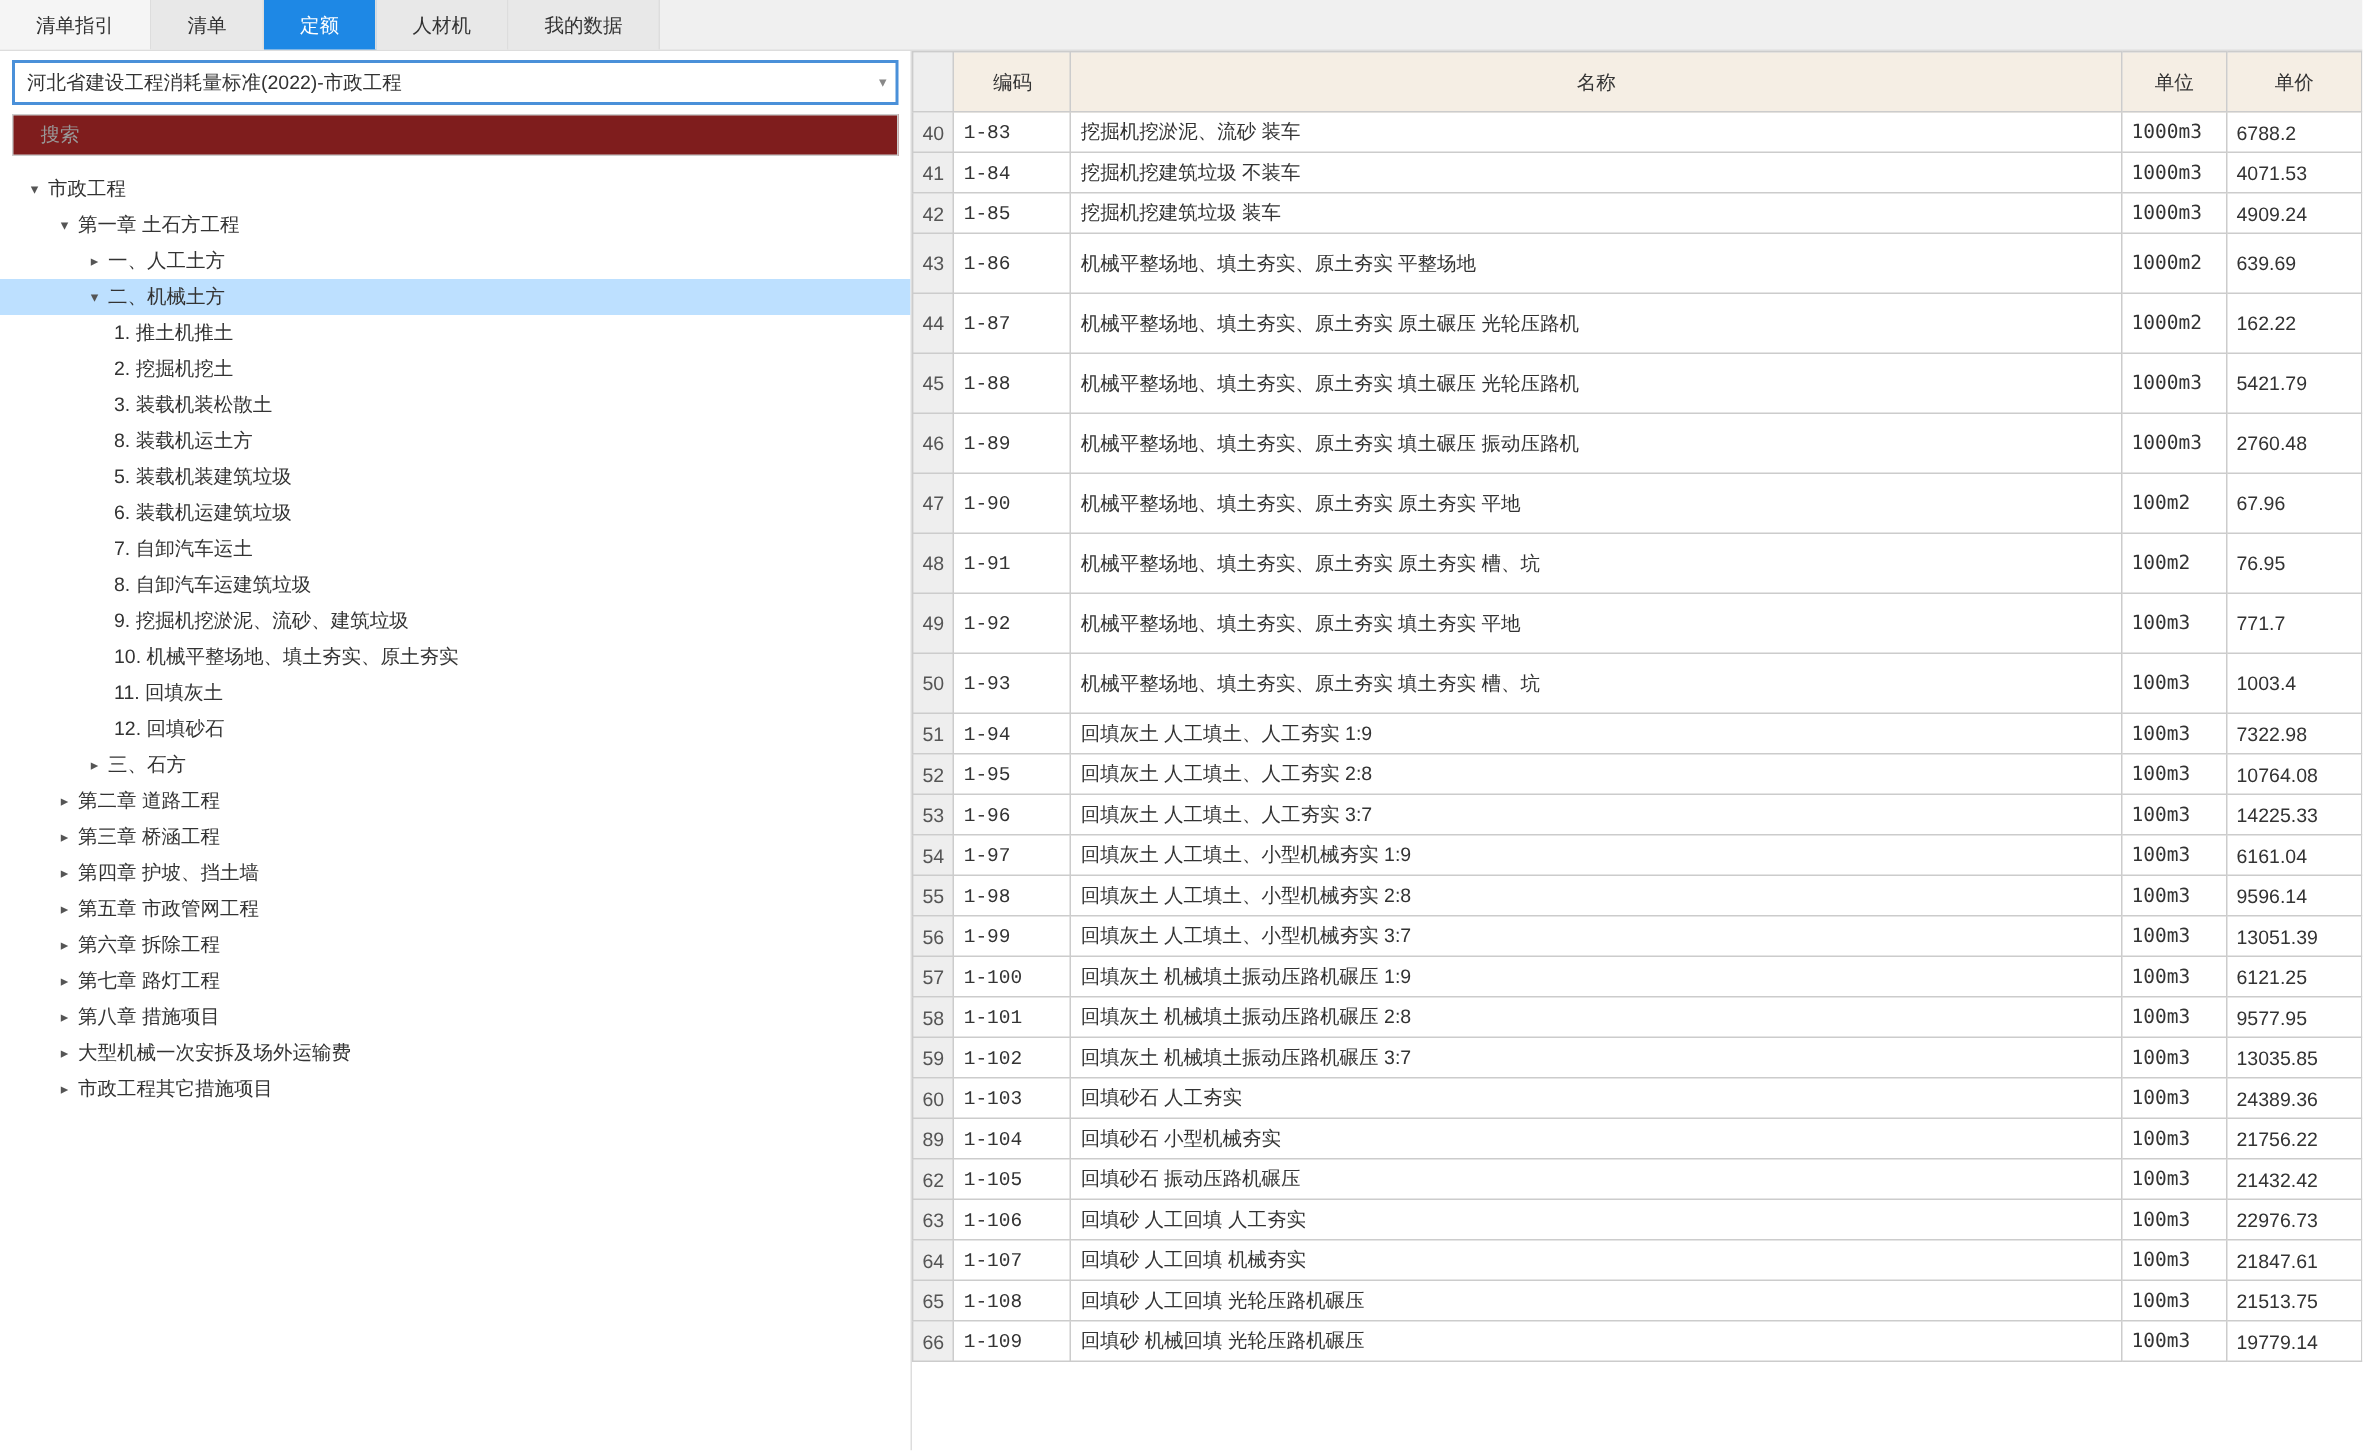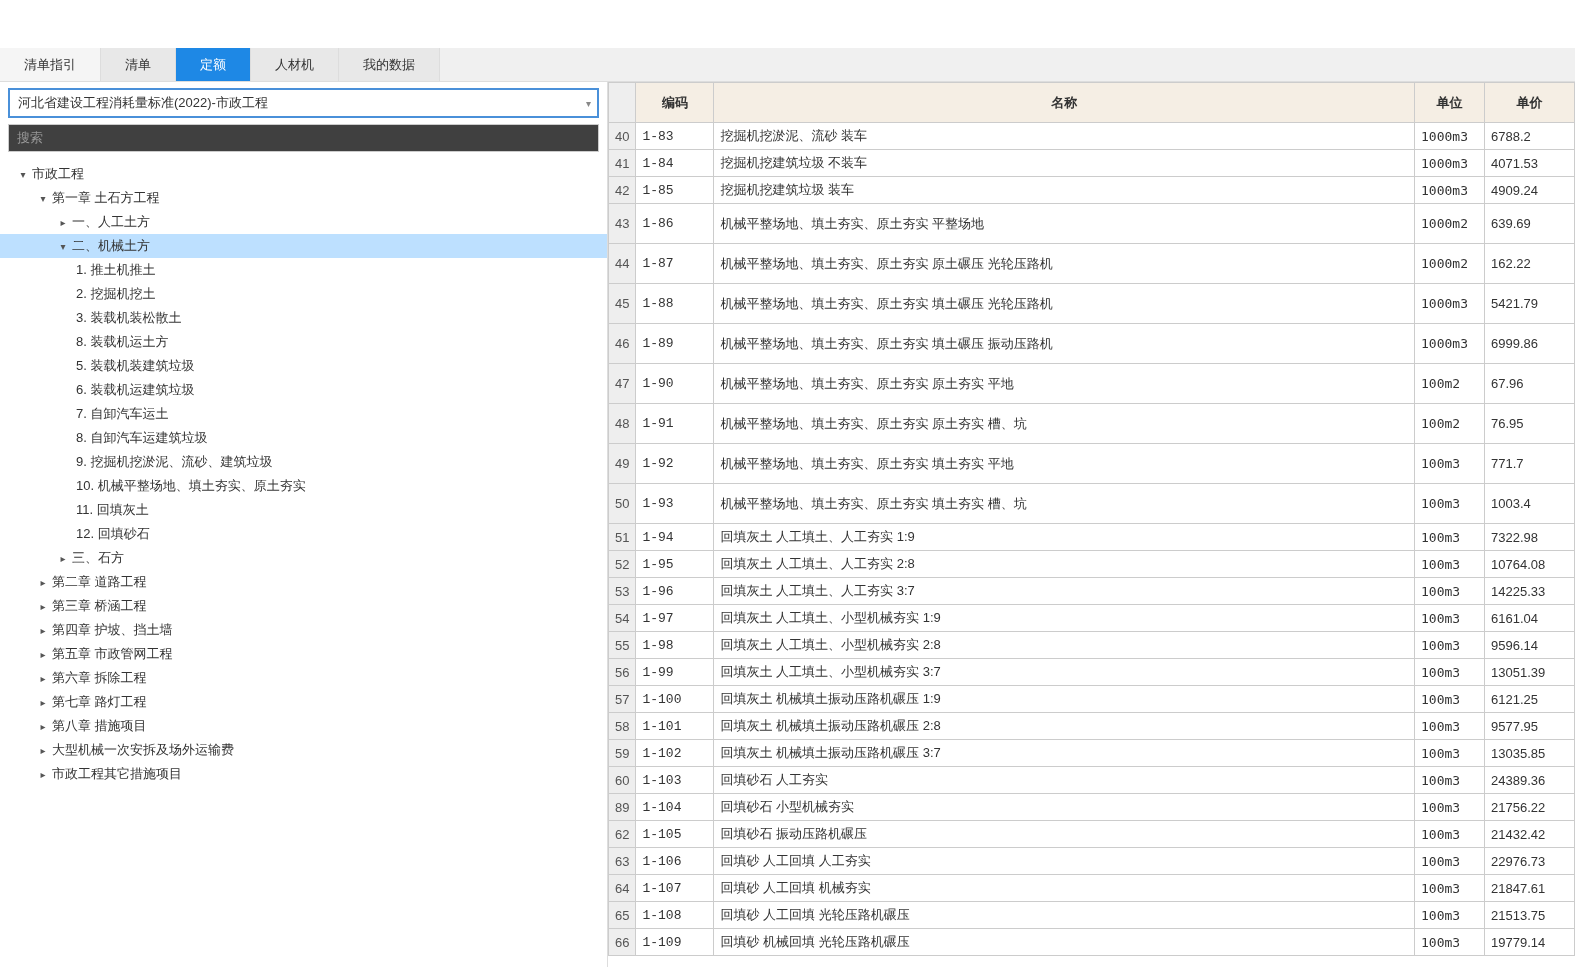--- a/index.html
+++ b/index.html
@@ -1,42 +1,42 @@
 <!DOCTYPE html>
 <html><head>
   <meta charset="utf-8">
   <style>
     * { margin: 0; padding: 0; box-sizing: border-box; }
     body { font-family: "Microsoft YaHei", Arial, sans-serif; font-size: 13px; color: #333; background: #fff; overflow: hidden; }
     
-    .tab-bar { display: flex; background: #f0f0f0; border-bottom: 1px solid #ddd; height: 34px; margin-top: 48px; }
+    .tab-bar { display: flex; background: #f0f0f0; border-bottom: 1px solid #ddd; height: 34px; }
     .tab { padding: 8px 24px; cursor: pointer; background: #e8e8e8; border-right: 1px solid #ddd; display: flex; align-items: center; }
     .tab:first-child { background: #f5f5f5; }
     .tab.active { background: #1e88e5; color: #fff; }
     
     .main-container { display: flex; height: calc(100vh - 34px); }
     .left-panel { width: 608px; border-right: 1px solid #ddd; display: flex; flex-direction: column; }
     .standard-select { margin: 6px 8px 0 8px; border: 2px solid #4a90d9; height: 30px; display: flex; align-items: center; padding: 0 8px; position: relative; background: #fff; }
     .standard-select .arrow { position: absolute; right: 6px; font-size: 10px; color: #888; }
-    .search-box { margin: 6px 8px; border: 1px solid #ccc; height: 28px; padding: 0 8px; display: flex; align-items: center; color: #999; background: #404040; }
+    .search-box { margin: 6px 8px; border: 1px solid #ccc; height: 28px; padding: 0 18px; display: flex; align-items: center; color: #999; background: #7f1d1d; }
     
     .tree { flex: 1; overflow-y: auto; padding: 4px 0; }
     .tree-node { padding: 3px 0 3px 8px; cursor: pointer; white-space: nowrap; display: flex; align-items: center; }
     .tree-node.selected { background: #bde0ff; }
     .tree-toggle { display: inline-block; width: 14px; text-align: center; font-size: 10px; color: #555; margin-right: 2px; }
     .tree-label { }
     .indent-0 { padding-left: 16px; }
     .indent-1 { padding-left: 36px; }
     .indent-2 { padding-left: 56px; }
     .indent-3 { padding-left: 60px; }
     
     .right-panel { flex: 1; overflow: auto; }
     .grid-table { width: 100%; border-collapse: collapse; }
     .grid-table th, .grid-table td { border: 1px solid #ccc; padding: 4px 6px; font-size: 13px; }
-    .grid-table th { background: #f5eee4; font-weight: bold; text-align: center; height: 40px; }
+    .grid-table th { background: #f5eee4; font-weight: normal; text-align: center; height: 40px; }
     .grid-table th.corner { background: #eee; width: 26px; }
     .row-header { background: #eee; text-align: center; width: 26px; color: #555; }
     .col-code { width: 78px; }
     .col-name { }
     .col-unit { width: 70px; }
     .col-price { width: 90px; text-align: left; }
     .grid-table tbody tr { height: 26px; }
     .grid-table tbody tr.tall { height: 40px; padding-left: 48px; }
     
     .col-code-cell { font-family: Liberation Mono, monospace; }
@@ -231,21 +231,21 @@
             <td class="col-code col-code-cell">1-88</td>
             <td class="col-name">机械平整场地、填土夯实、原土夯实 填土碾压 光轮压路机</td>
             <td class="col-unit col-unit-cell">1000m3</td>
             <td class="col-price">5421.79</td>
           </tr>
           <tr class="tall">
             <td class="row-header">46</td>
             <td class="col-code col-code-cell">1-89</td>
             <td class="col-name">机械平整场地、填土夯实、原土夯实 填土碾压 振动压路机</td>
             <td class="col-unit col-unit-cell">1000m3</td>
-            <td class="col-price">6999.86</td>
+            <td class="col-price">2760.48</td>
           </tr>
           <tr class="tall">
             <td class="row-header">47</td>
             <td class="col-code col-code-cell">1-90</td>
             <td class="col-name">机械平整场地、填土夯实、原土夯实 原土夯实 平地</td>
             <td class="col-unit col-unit-cell">100m2</td>
             <td class="col-price">67.96</td>
           </tr>
           <tr class="tall">
             <td class="row-header">48</td>

